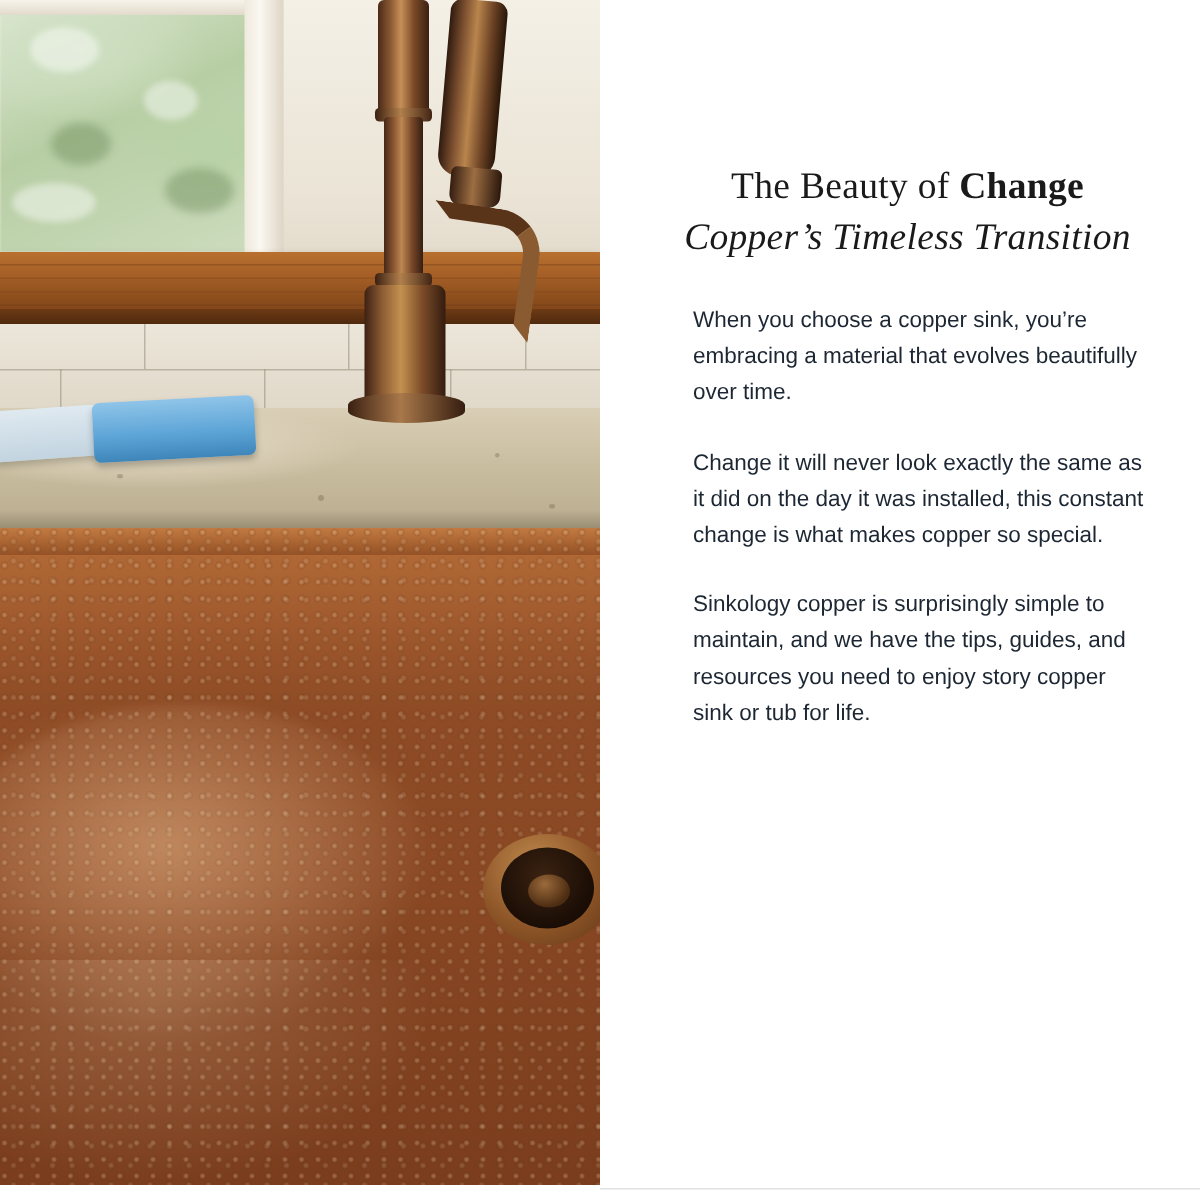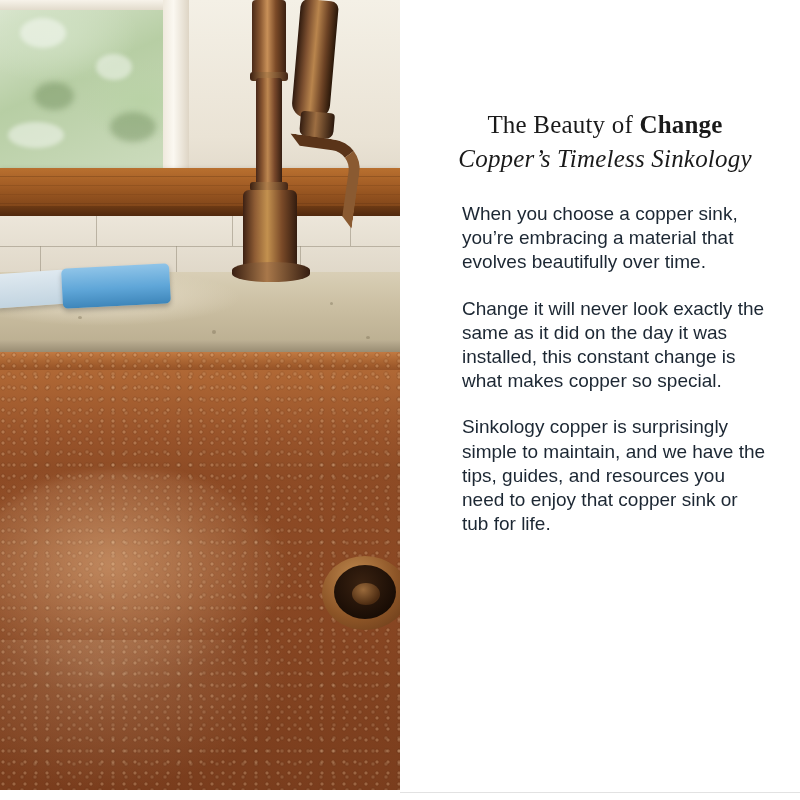--- a/index.html
+++ b/index.html
@@ -330,21 +330,21 @@
     font-style: italic;
     letter-spacing: 0.2px;
   }
   .body-copy {
     margin-top: 26px;
     padding-left: 28px;
     padding-right: 10px;
   }
   .body-copy p {
     margin: 0 0 22px 0;
-    font-size: 19px;
+    font-size: 15px;
     line-height: 24.2px;
     color: #1c2733;
     font-family: "Liberation Sans", sans-serif;
   }
   .body-copy p:last-child { margin-bottom: 0; }
 
   .footer-rule {
     position: absolute;
     left: 400px;
     top: 792px;
@@ -426,24 +426,24 @@
     <div class="drain-outer"></div>
     <div class="drain-inner"></div>
     <div class="drain-plug"></div>
 
   </div>
 
   <div class="text-panel">
 
     <div class="headline">
       <div class="line1"><span>The Beauty of </span><b>Change</b></div>
-      <div class="line2">Copper’s Timeless Sinkology</div>
+      <div class="line2">Copper’s Timeless Transition</div>
     </div>
 
     <div class="body-copy">
       <p>When you choose a copper sink, you’re embracing a material that evolves beautifully over time.</p>
       <p>Change it will never look exactly the same as it did on the day it was installed, this constant change is what makes copper so special.</p>
-      <p>Sinkology copper is surprisingly simple to maintain, and we have the tips, guides, and resources you need to enjoy that copper sink or tub for life.</p>
+      <p>Sinkology copper is surprisingly simple to maintain, and we have the tips, guides, and resources you need to enjoy story copper sink or tub for life.</p>
     </div>
   </div>
 
   <div class="footer-rule"></div>
 </div>
 
 </body></html>

